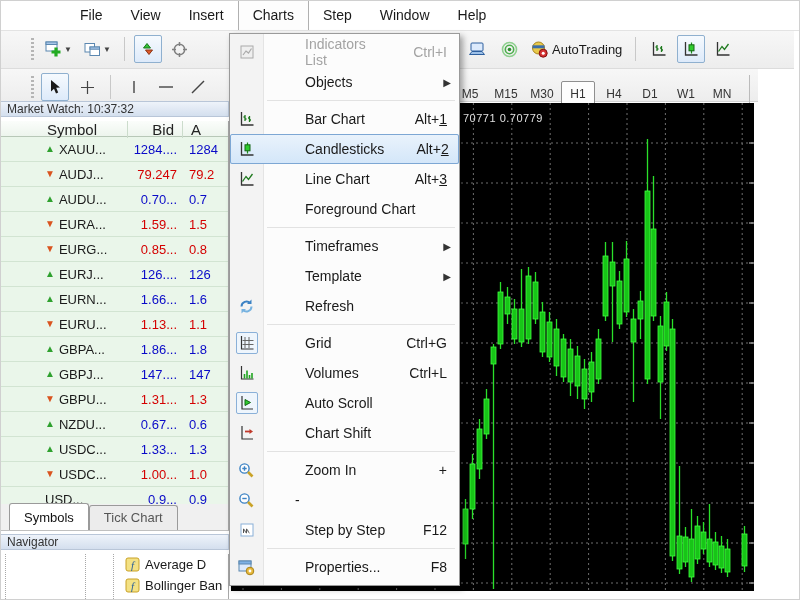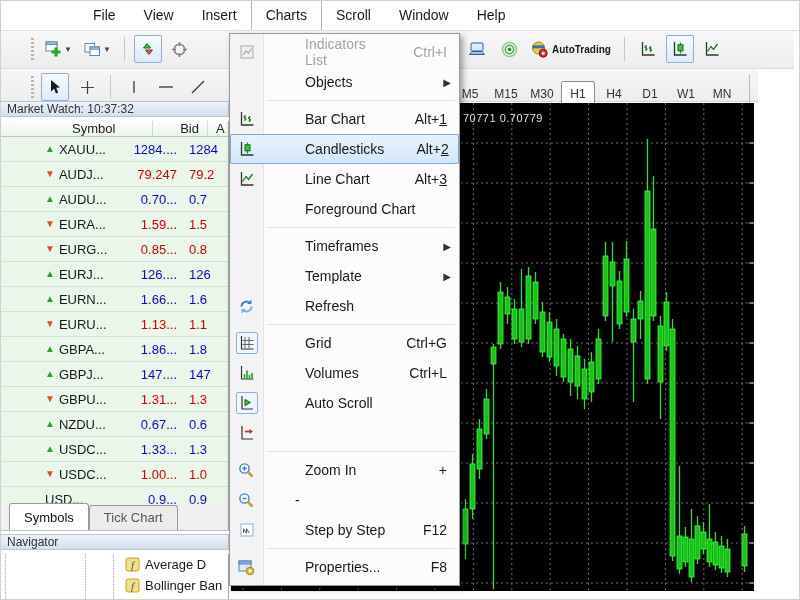--- a/index.html
+++ b/index.html
@@ -4,60 +4,60 @@
 <style>
   * { margin:0; padding:0; box-sizing:border-box; }
   html,body { background:#fff; }
   #app {
     position:relative; width:800px; height:600px; overflow:hidden;
     background:#fff; font-family:"Liberation Sans", sans-serif; color:#222;
     border:1px solid #d0d0d0;
   }
   
   .menubar { position:absolute; left:0; top:0; width:800px; height:30px;
-    background:#fff; border-bottom:1px solid #e3e3e3; display:flex; align-items:center; padding-left:44px; }
+    background:#fff; border-bottom:1px solid #e3e3e3; display:flex; align-items:center; padding-left:31px; }
   .appicon { width:20px; height:18px; margin-right:14px; display:inline-flex; }
   .menubar-items { display:flex; height:100%; align-items:stretch; }
   .menu-top-item { padding:6px 14px; font-size:14px; color:#1a1a1a; cursor:default; }
   .menu-top-item.open { background:#fdfdfd; border-left:1px solid #b0b0b0; border-right:1px solid #b0b0b0; }
   
   .toolbar1 { position:absolute; left:0; top:30px; width:793px; height:38px;
     background:linear-gradient(#f7f7f7,#ededed); border-bottom:1px solid #dcdcdc; }
   .toolbar2 { position:absolute; left:0; top:68px; width:757px; height:33px;
     background:linear-gradient(#f7f7f7,#ededed); border-bottom:1px solid #d4d4d4; }
   .grip { position:absolute; top:7px; width:3px; height:22px;
     background:repeating-linear-gradient(#b5b5b5 0 2px, transparent 2px 4px); }
   .tb-group { position:absolute; top:4px; display:flex; align-items:center; gap:4px; }
   .tbtn { height:28px; min-width:28px; padding:0 3px; display:flex; align-items:center; justify-content:center;
     border:1px solid transparent; border-radius:2px; gap:2px; }
   .tbtn.pressed { border-color:#8fb0cf; background:linear-gradient(#f6fafe,#ddeafa); }
   .tb-sep { width:1px; height:24px; background:#c8c8c8; margin:0 5px; }
   .caret { font-size:8px; color:#444; }
-  .tb-label { font-size:10px; font-weight:bold; color:#1a1a1a; padding-left:2px; }
+  .tb-label { font-size:13px; font-weight:normal; color:#1a1a1a; padding-left:2px; }
   .ticon { display:inline-flex; }
   
   .tfbar { position:absolute; left:452px; top:71px; display:flex; gap:2px; align-items:center; }
   .tf-btn { width:34px; height:26px; display:flex; align-items:center; justify-content:center;
     font-size:12px; color:#333; border:1px solid transparent; border-radius:2px;margin-top:9px; }
   .tf-btn.active { border-color:#8f8f8f; background:#fdfdfd; }
   .tf-end { width:1px; height:30px; background:#bbb; margin-left:8px; }
   
   .chart { position:absolute; left:230px; top:102px; width:523px; height:488px; background:#000; }
   .chart svg { position:absolute; left:0; top:0; }
   .chart-info { position:absolute; left:232px; top:9px; font-size:11px; color:#e0e0e0; letter-spacing:0.5px; }
   
   .panel-title { position:absolute; left:0; width:228px; height:16px;
     background:linear-gradient(#eef3fa,#d4dfee); border:1px solid #b9c6d8; border-left:none;
     font-size:12px; color:#333; display:flex; align-items:center; padding-left:6px; }
   .mw-title { top:100px; }
   .nav-title { top:533px; }
   .mw-table { position:absolute; left:0; top:120px; width:228px; height:383px;
     background:#eaf6ea; border-right:1px solid #a8a8a8; overflow:hidden; }
   .mw-head { display:grid; grid-template-columns:127px 55px 46px; height:16px;
-    background:linear-gradient(#fbfdfb,#edf5ed); border-bottom:1px solid #b8c8b8; font-size:13px; color:#222;padding-left:25px; }
+    background:linear-gradient(#fbfdfb,#edf5ed); border-bottom:1px solid #b8c8b8; font-size:15px; color:#222; }
   .mw-head > div { display:flex; align-items:center; border-right:1px solid #ccdccc; }
   .mw-head .h-symbol { padding-left:46px; }
   .mw-head .h-bid { justify-content:flex-end; padding-right:8px; }
   .mw-head .h-ask { padding-left:8px; border-right:none; }
   .mw-row { display:grid; grid-template-columns:127px 55px 46px; height:25px;
     border-bottom:1px solid #d2e4d2; font-size:13px; align-items:center; }
   .mw-sym { display:flex; align-items:center; padding-left:44px; gap:4px; color:#1a1a1a;
     overflow:hidden; white-space:nowrap; }
   .mw-arrow { font-size:10px; line-height:1; }
   .mw-arrow.up { color:#2fa12f; } .mw-arrow.down { color:#d9531e; }
@@ -102,21 +102,21 @@
 
 <div id="app">
 
   <div class="menubar">
     <span class="appicon"></span>
     <div class="menubar-items" id="menubar-items">
         <div class="menu-top-item">File</div>
         <div class="menu-top-item">View</div>
         <div class="menu-top-item">Insert</div>
         <div class="menu-top-item open">Charts</div>
-        <div class="menu-top-item">Scroll</div>
+        <div class="menu-top-item">Step</div>
         <div class="menu-top-item">Window</div>
         <div class="menu-top-item">Help</div>
       </div>
   </div>
 
   <div class="toolbar1">
     <span class="grip" style="left:30px"></span>
     <div class="tb-group" style="left:40px" id="tb1-left">
         <div class="tbtn">
           <span class="ticon">
@@ -713,20 +713,21 @@
           <span class="icon-box">
             <span class="ticon">
               <svg width="16" height="16" viewBox="0 0 16 16">
                 <path d="M3 1v13h11" stroke="#333" fill="none" stroke-width="1.2"></path>
                 <path d="M6 6.5h5" stroke="#c0392b" stroke-width="1.8"></path>
                 <polygon points="10.5,4 14,6.5 10.5,9" fill="#c0392b"></polygon>
               </svg>
             </span>
           </span>
         </span>
+        <span class="mi-label">Chart Shift</span>
       </div>
       <div class="mi-sep"></div>
       <div class="mi">
         <span class="mi-gutter">
           <span class="icon-box">
             <span class="ticon">
               <svg width="17" height="17" viewBox="0 0 17 17">
                 <circle cx="6.5" cy="6.5" r="4.6" fill="#fdfdfd" stroke="#3b82c4" stroke-width="1.4"></circle>
                 <path d="M6.5 4.3v4.4M4.3 6.5h4.4" stroke="#3b82c4" stroke-width="1.4"></path>
                 <path d="M10 10l4.5 4.5" stroke="#c9a227" stroke-width="2.6"></path>

